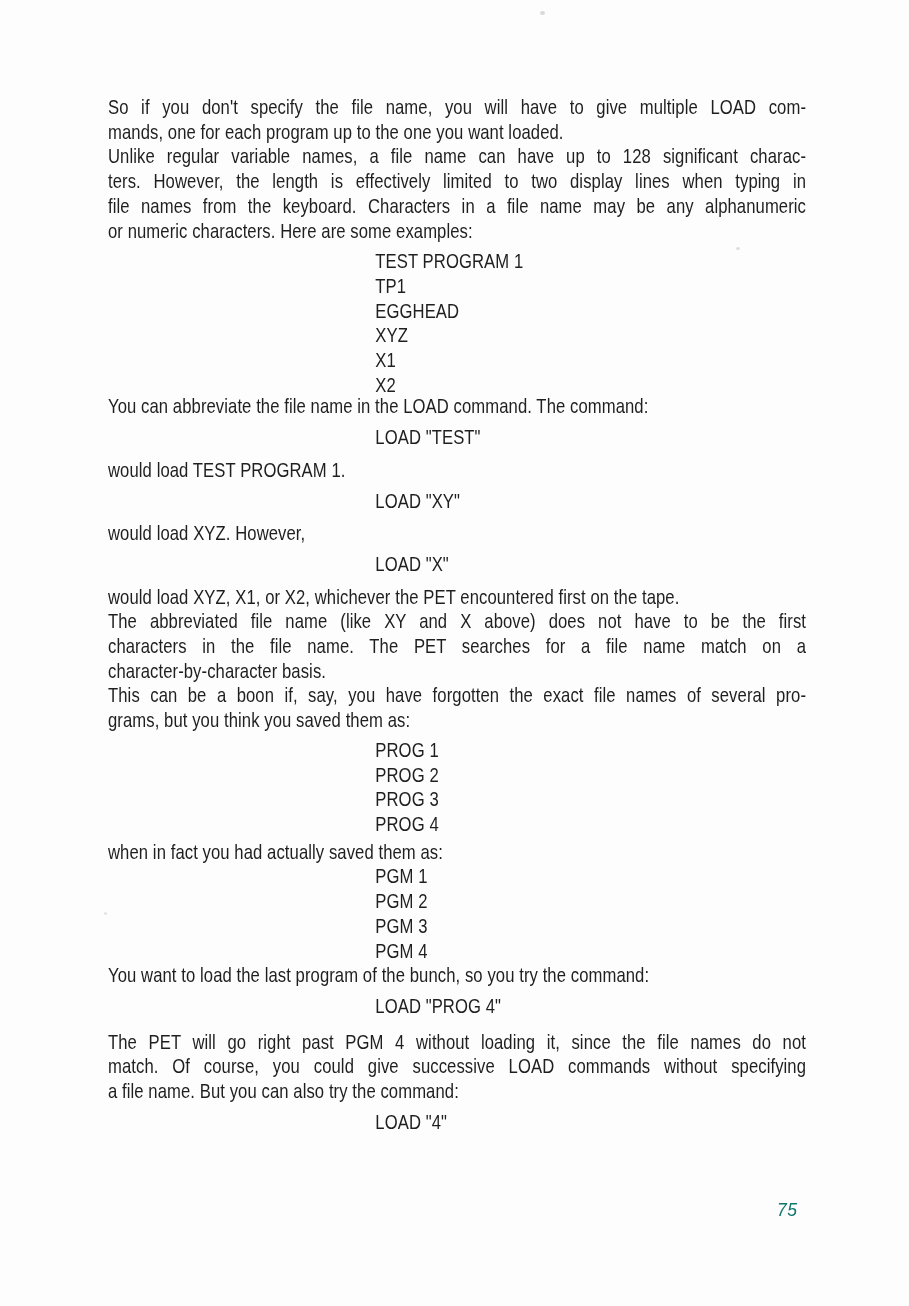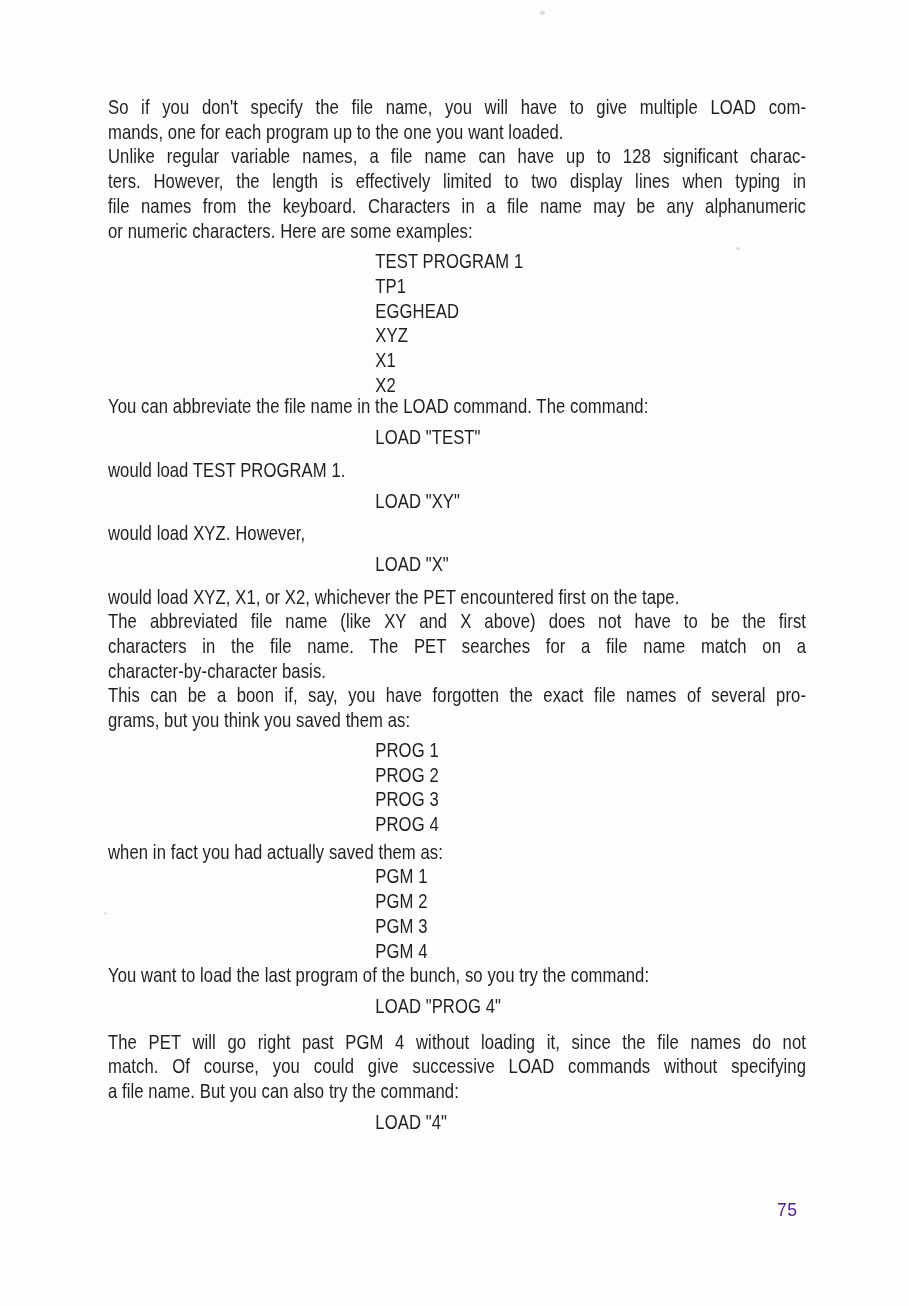--- a/index.html
+++ b/index.html
@@ -35,21 +35,22 @@
   .cmd.wide-after { margin-bottom: 11px; }
   .gap-top-6 { margin-top: 6px; }
   .gap-top-5 { margin-top: 5px; }
   .gap-top-3 { margin-top: 3px; }
   .pull-3 { margin-top: -3px; }
   .page-number {
     position: absolute;
     left: 777px;
     top: 1200px;
     font-size: 17.5px;
-    color: #4c1d95;
+    font-style: italic;
+    color: #0f766e;
     letter-spacing: 0.5px;
   }
   .speck {
     position: absolute;
     background: #c9c9c9;
     border-radius: 50%;
   }
   .speck-top { left: 540px; top: 11px; width: 5px; height: 4px; opacity: 0.7; }
   .speck-right { left: 736px; top: 247px; width: 4px; height: 3px; opacity: 0.6; }
   .speck-left { left: 104px; top: 912px; width: 3px; height: 3px; opacity: 0.5; }

